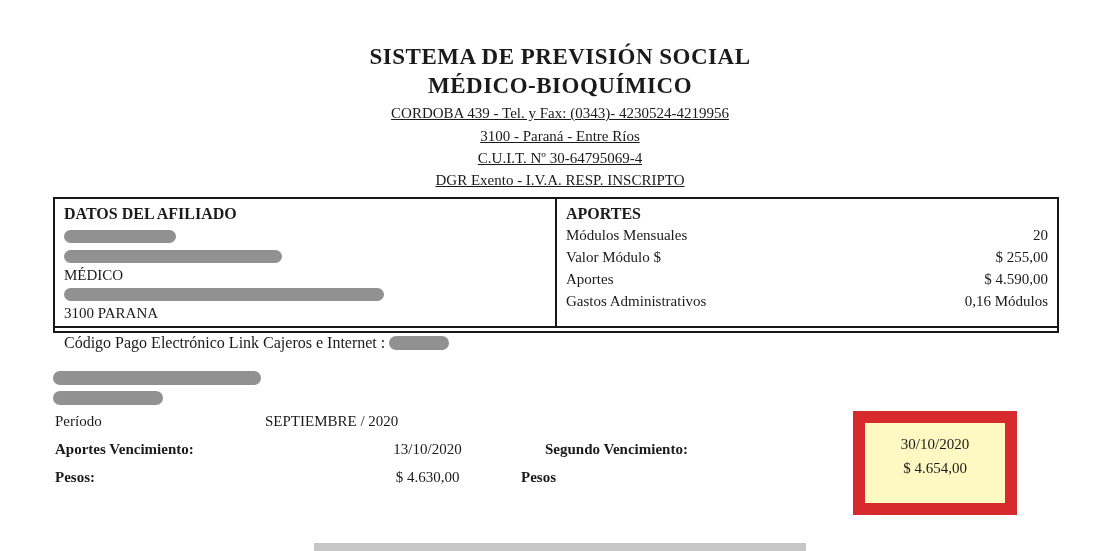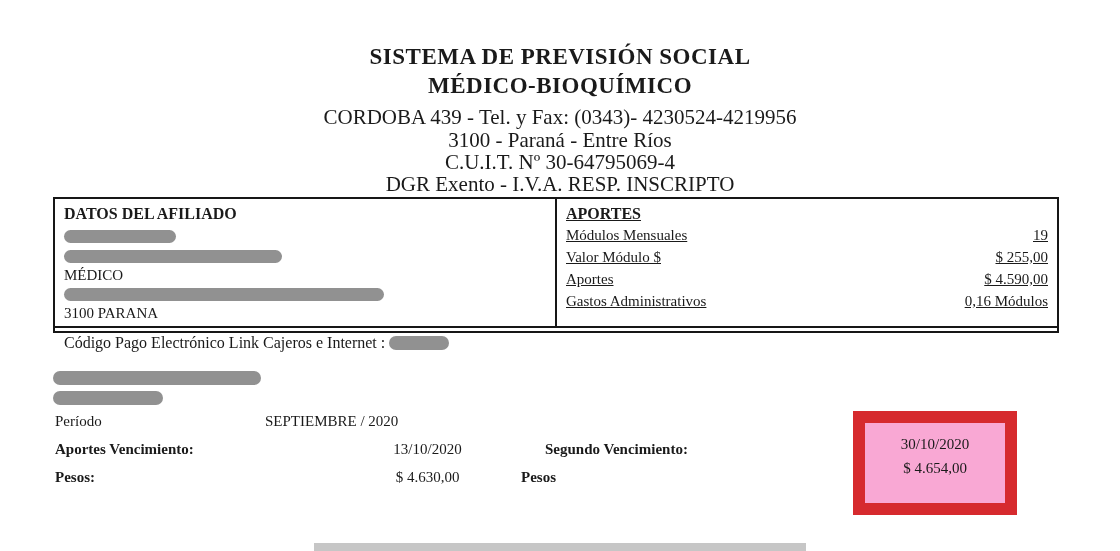--- a/index.html
+++ b/index.html
@@ -9,36 +9,36 @@
     width: 1120px;
     height: 551px;
     background: #ffffff;
     font-family: "Liberation Serif", "DejaVu Serif", serif;
     color: #1a1a1a;
     overflow: hidden;
   }
   .abs { position: absolute; }
   .centered { left: 0; right: 0; text-align: center; }
   .title { font-size: 23px; font-weight: bold; letter-spacing: 0.5px; }
-  .subline { font-size: 21px; }
+  .subline { font-size: 15px; text-decoration: underline; }
 
   
   .doc-table {
     position: absolute;
     left: 53px; top: 197px;
     width: 1006px; height: 136px;
     border: 2px solid #161616;
   }
   .doc-table .row1 { display: flex; height: 127px; }
   .cell-left {
     width: 502px;
     border-right: 2px solid #161616;
     padding: 5px 9px 0 9px;
   }
-  .cell-right { flex: 1; padding: 5px 9px 0 9px; text-decoration: underline; }
+  .cell-right { flex: 1; padding: 5px 9px 0 9px; }
   .section-title { font-size: 16px; font-weight: bold; line-height: 20px; }
   .aportes-row {
     display: flex; justify-content: space-between;
     font-size: 15px; line-height: 22px;
   }
   .row2 {
     border-top: 2px solid #161616;
     height: 31px;
     display: flex; align-items: center;
     padding: 0 9px;
@@ -55,21 +55,21 @@
 
   .label15 { font-size: 15px; }
   .label15b { font-size: 15px; font-weight: bold; }
   .val-col { width: 155px; text-align: center; font-size: 15px; }
 
   .highlight-box {
     position: absolute;
     left: 853px; top: 411px;
     width: 164px; height: 104px;
     border: 12px solid #d62a2e;
-    background: #f9a8d4;
+    background: #fef9c3;
     text-align: center;
     padding-top: 9px;
     font-size: 15px;
     line-height: 24px;
   }
 
   .scrollbar-thumb {
     position: absolute;
     left: 314px; top: 543px;
     width: 492px; height: 8px;
@@ -95,21 +95,21 @@
         <div class="redact" style="width:112px; margin-top:6px"></div>
         <div class="redact" style="width:218px; margin-top:7px"></div>
         <div class="plain-line" style="margin-top:3px">MÉDICO</div>
         <div class="redact" style="width:320px; margin-top:4px"></div>
         <div class="plain-line" style="margin-top:3px">3100 PARANA</div>
       </div>
       <div class="cell-right">
         <div class="section-title">APORTES</div>
         <div class="aportes-row">
           <span>Módulos Mensuales</span>
-          <span>19</span>
+          <span>20</span>
         </div>
         <div class="aportes-row">
           <span>Valor Módulo $</span>
           <span>$ 255,00</span>
         </div>
         <div class="aportes-row">
           <span>Aportes</span>
           <span>$ 4.590,00</span>
         </div>
         <div class="aportes-row">

